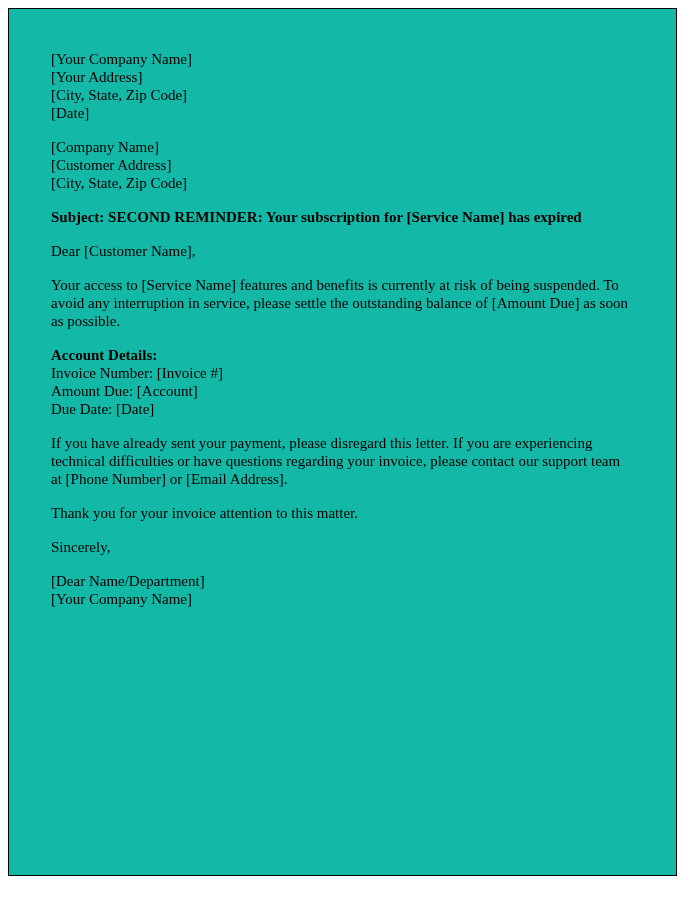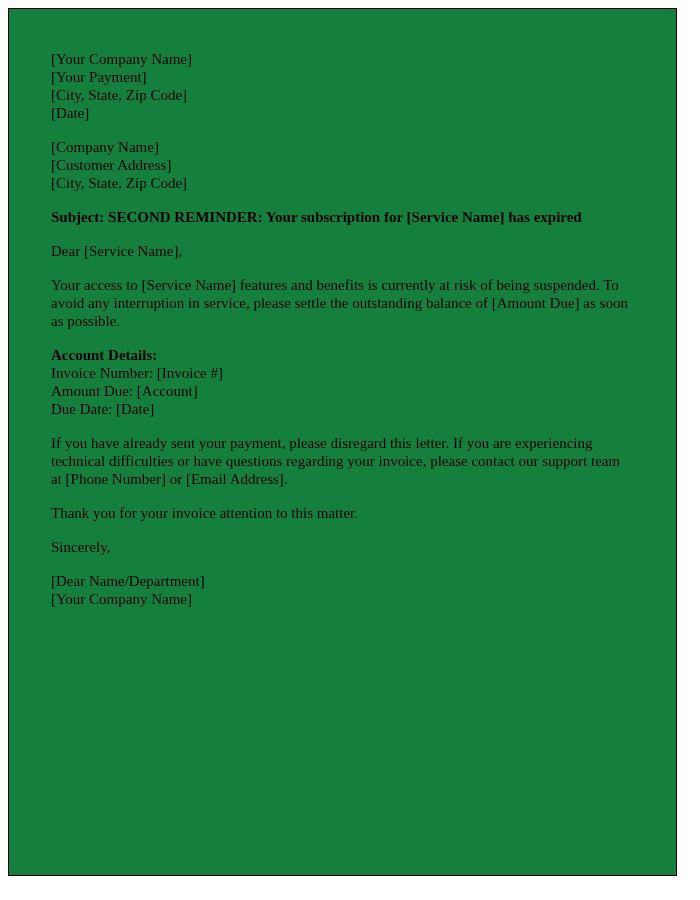--- a/index.html
+++ b/index.html
@@ -17,54 +17,54 @@
     height: 900px;
     background: #ffffff;
   }
   .letter-frame {
     position: absolute;
     left: 8px;
     top: 8px;
     width: 669px;
     height: 868px;
     border: 1px solid #000000;
-    background: #15803d;
+    background: #14b8a6;
   }
   .letter-content {
     padding: 41px 45px 0 42px;
     font-size: 15px;
     line-height: 18px;
   }
   .letter-content p { margin: 0 0 16px 0; }
   .block { margin: 0 0 16px 0; }
   .bold { font-weight: bold; }
 </style>
 </head>
 <body>
 
 <div class="page">
   <div class="letter-frame">
     <div class="letter-content">
 
       <div class="block">
         <div>[Your Company Name]</div>
-        <div>[Your Payment]</div>
+        <div>[Your Address]</div>
         <div>[City, State, Zip Code]</div>
         <div>[Date]</div>
       </div>
 
       <div class="block">
         <div>[Company Name]</div>
         <div>[Customer Address]</div>
         <div>[City, State, Zip Code]</div>
       </div>
 
       <p class="bold">Subject: SECOND REMINDER: Your subscription for [Service Name] has expired</p>
 
-      <p>Dear [Service Name],</p>
+      <p>Dear [Customer Name],</p>
 
 
       <p>Your access to [Service Name] features and benefits is currently at risk of being suspended. To avoid any interruption in service, please settle the outstanding balance of [Amount Due] as soon as possible.</p>
 
       <div class="block">
         <div class="bold">Account Details:</div>
         <div>Invoice Number: [Invoice #]</div>
         <div>Amount Due: [Account]</div>
         <div>Due Date: [Date]</div>
       </div>

